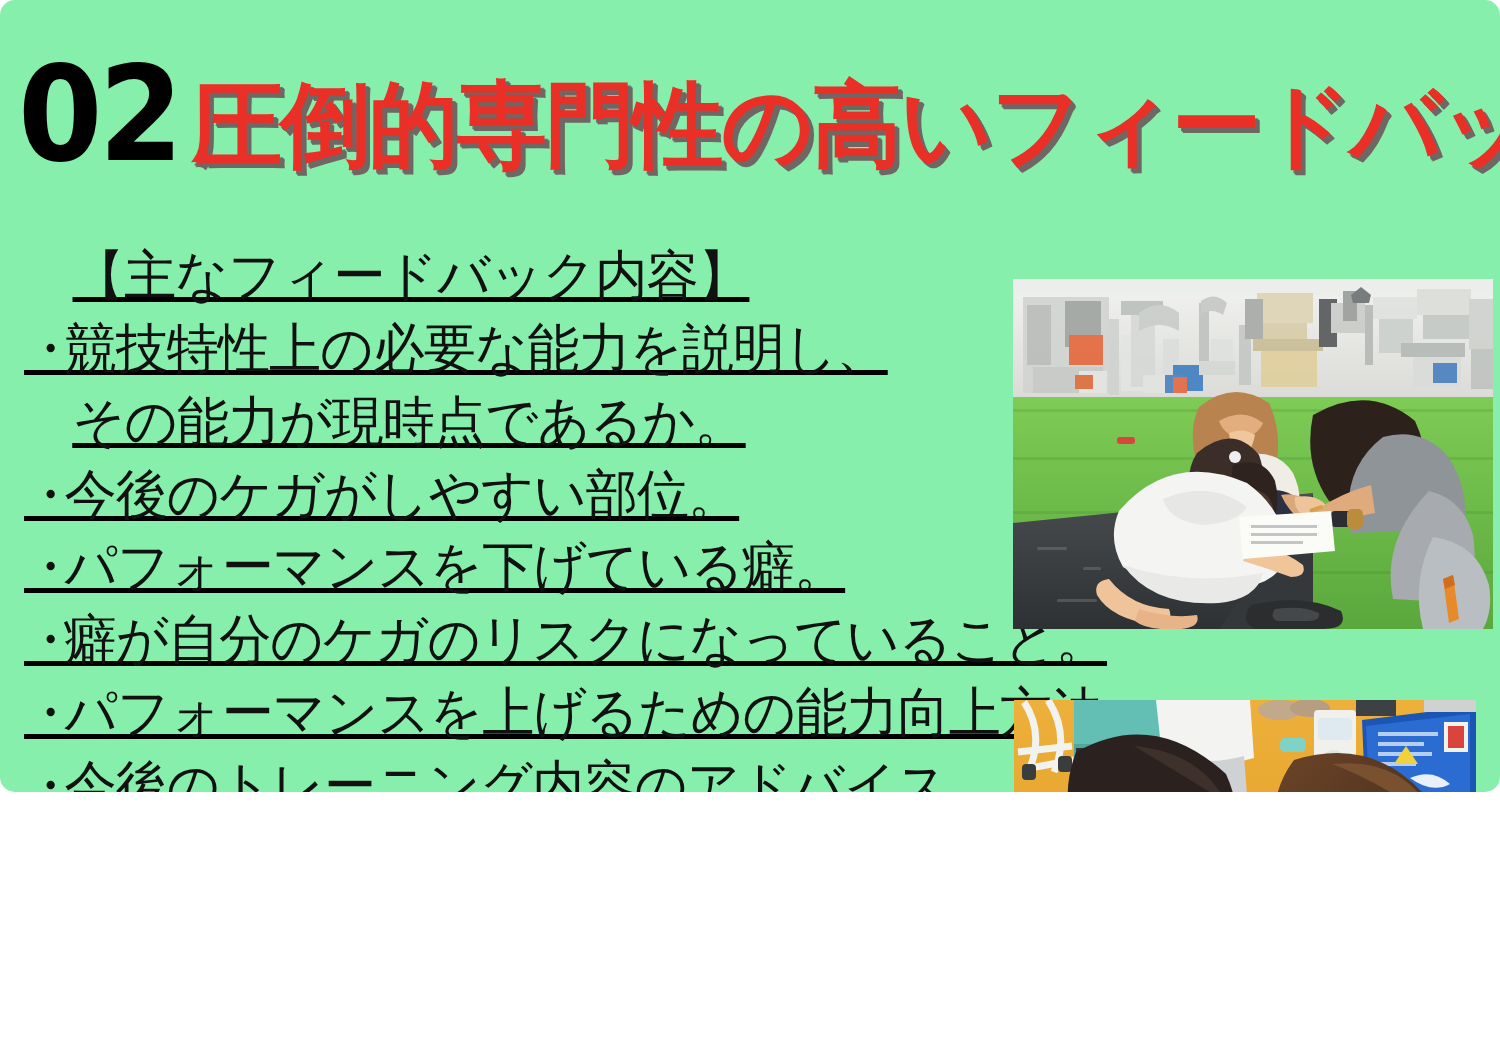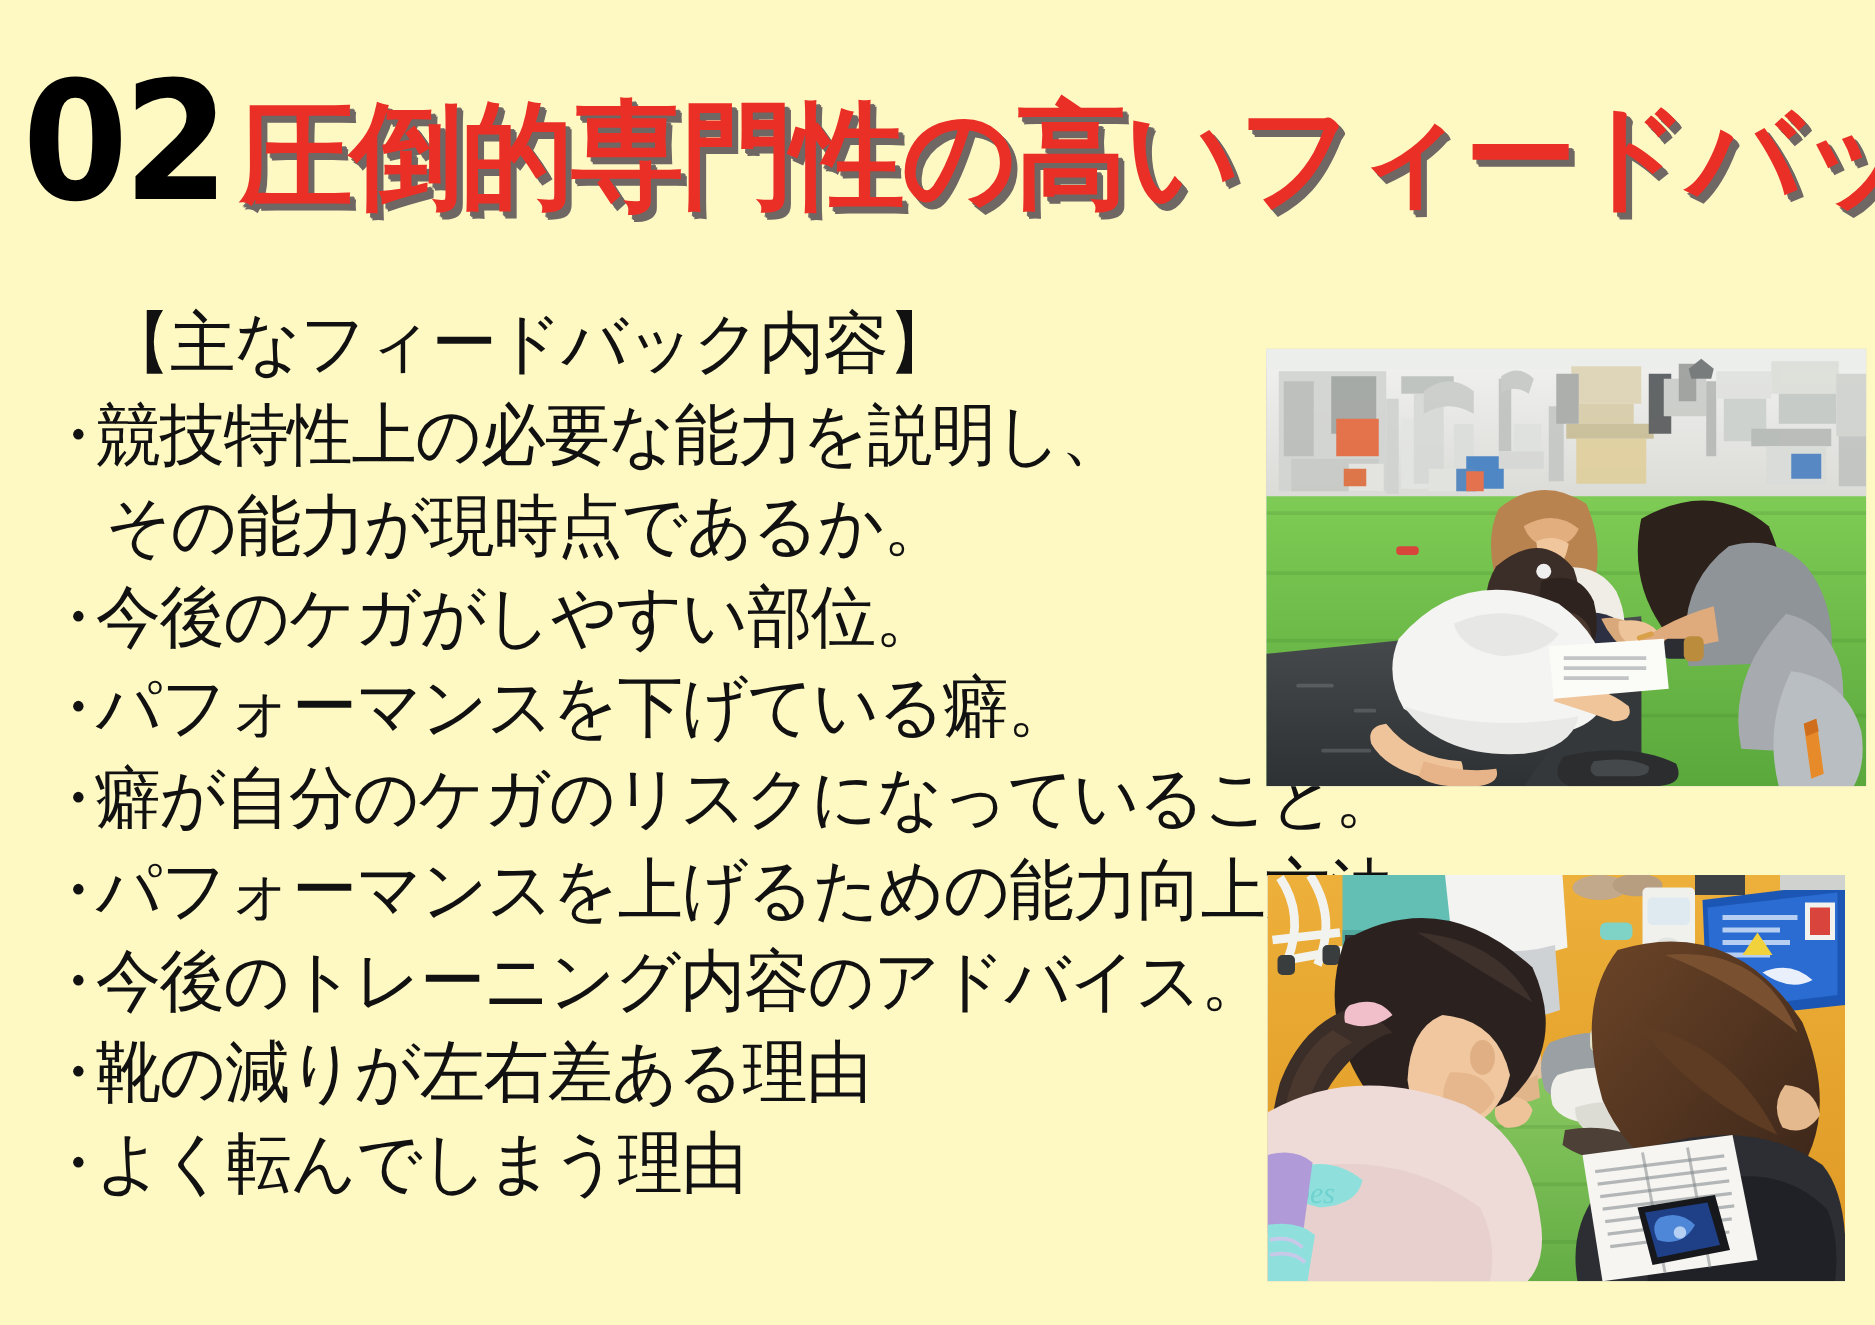--- a/index.html
+++ b/index.html
@@ -4,24 +4,25 @@
 <title>Slide 02</title>
 <style>
   html, body {
     margin: 0;
     padding: 0;
     background: #ffffff;
   }
   #slide {
     position: relative;
     width: 1500px;
-    height: 1060px;
-    background: #fef9c3;
+    height: 792px;
+    background: #86efac;
     overflow: hidden;
     font-family: "Liberation Sans", "DejaVu Sans", sans-serif;
+    border-radius: 15px;
   }
 
   
   #title-row {
     position: absolute;
     left: 18px;
     top: 26px;
     width: 1470px;
     height: 150px;
     display: flex;
@@ -50,23 +51,24 @@
        5px 5px 0 #6f6764,
        4px 4px 0 #6f6764,
        3px 3px 0 #7a7370;
     transform: scaleX(0.97);
     transform-origin: left bottom;
   }
 
   
   #body-block {
     position: absolute;
-    left: 36px;
+    left: 24px;
     top: 240px;
     width: 980px;
+    text-decoration: underline;
   }
   .head-line {
     font-size: 54px;
     line-height: 1.33;
     font-weight: 500;
     color: #111111;
     padding-left: 50px;
     letter-spacing: -1px;
     white-space: nowrap;
     transform: scaleX(0.97);

